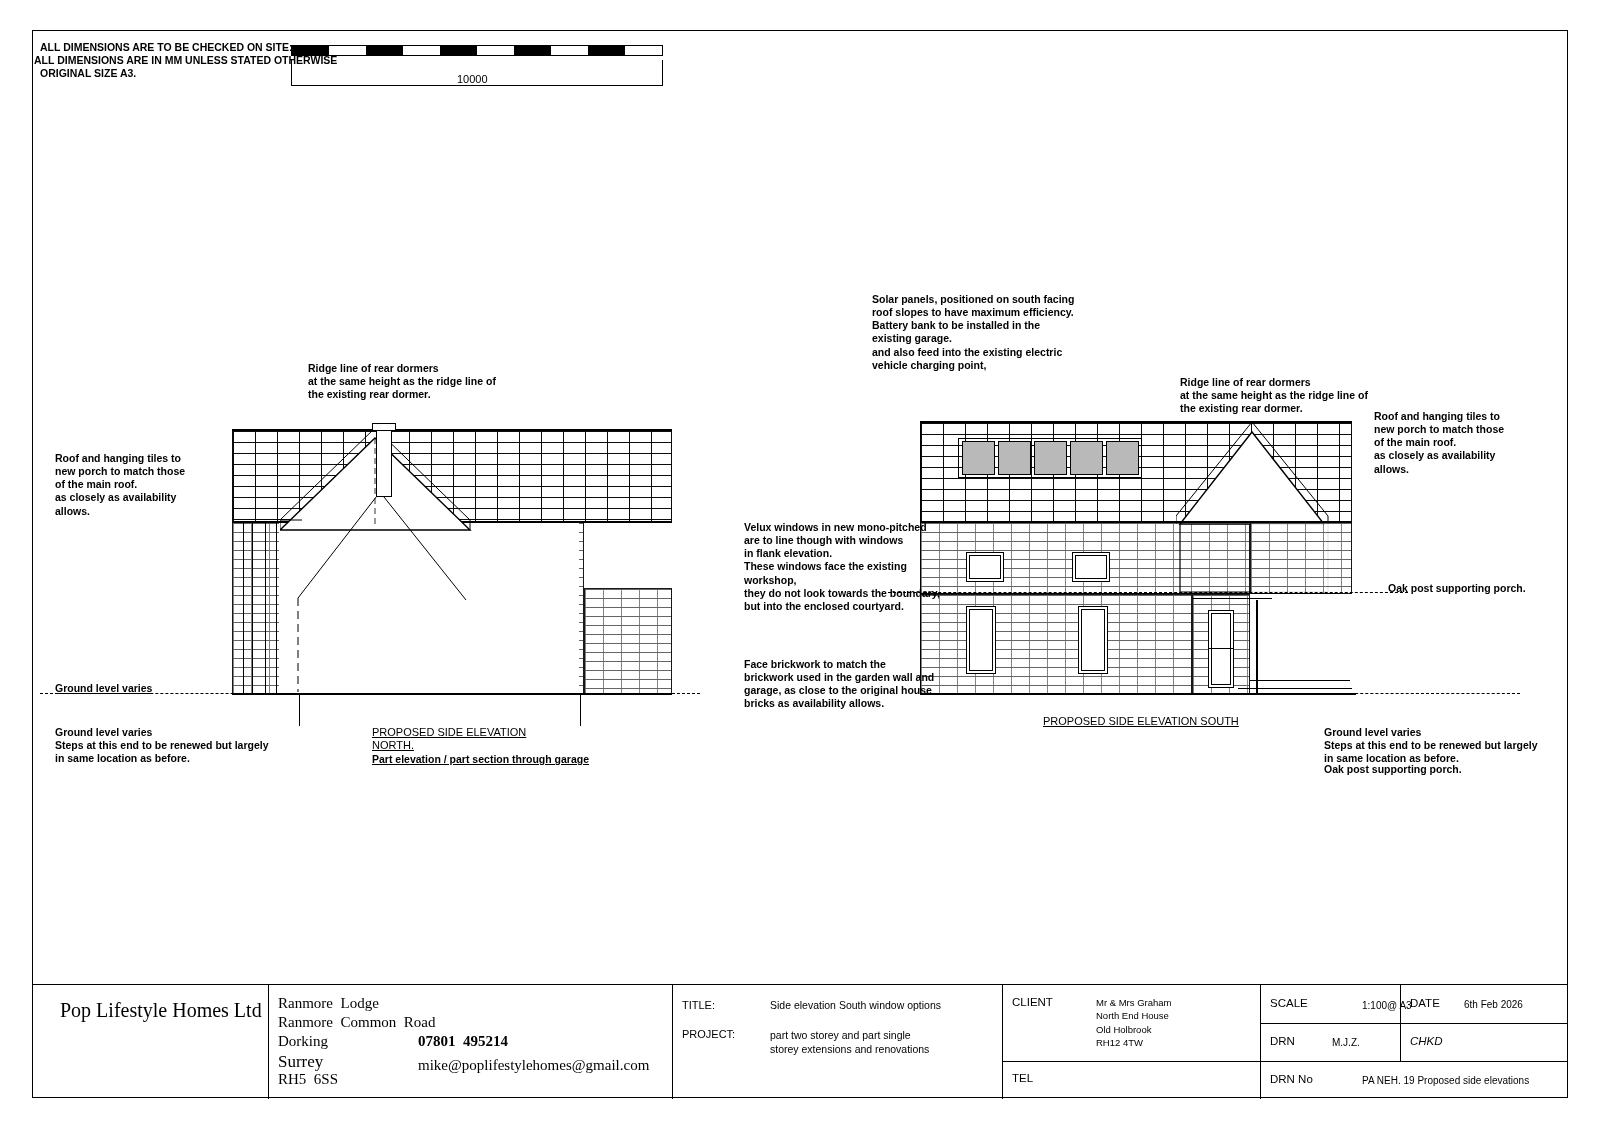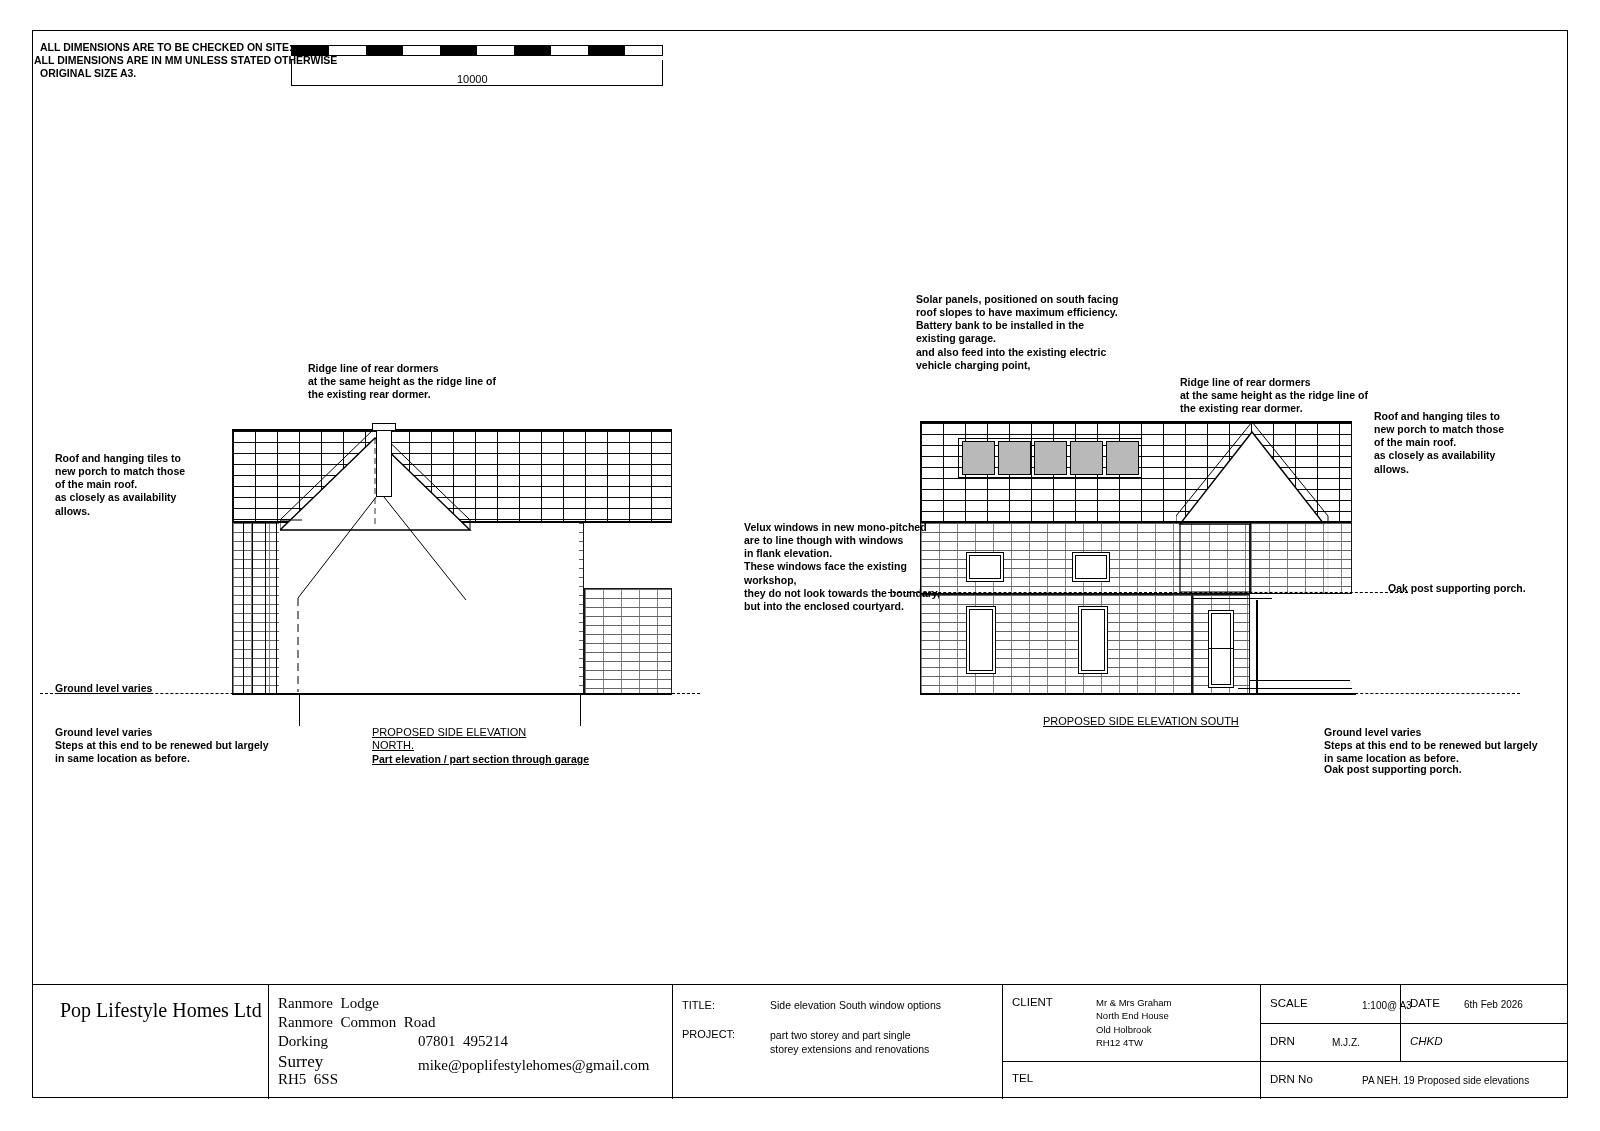--- a/index.html
+++ b/index.html
@@ -260,41 +260,45 @@
   <div class="line hline" style="left:1208px; top:648px; width:26px;"></div>
 
   <div class="line vline" style="left:1256px; top:600px; height:94px; width:2px;"></div>
   <div class="line hline" style="left:1192px; top:598px; width:80px; height:1.4px;"></div>
   <div class="line hline" style="left:1238px; top:688px; width:114px;"></div>
   <div class="line hline" style="left:1250px; top:680px; width:100px;"></div>
 
   <div class="dash" style="left:888px; top:592px; width:520px;"></div>
   <div class="dash" style="left:1340px; top:693px; width:180px;"></div>
 
-  <div class="txt t10" style="left:872px; top:293px;margin-left:44px;">Solar panels, positioned on south facing
+  <div class="txt t10" style="left:872px; top:293px;">Solar panels, positioned on south facing
 roof slopes to have maximum efficiency.
 Battery bank to be installed in the
 existing garage.
 and also feed into the existing electric
 vehicle charging point,</div>
   <div class="txt t10" style="left:1180px; top:376px;">Ridge line of rear dormers
 at the same height as the ridge line of
 the existing rear dormer.</div>
   <div class="txt t10" style="left:1374px; top:410px;">Roof and hanging tiles to
 new porch to match those
 of the main roof.
 as closely as availability
 allows.</div>
   <div class="txt t10" style="left:744px; top:521px;">Velux windows in new mono-pitched
 are to line though with windows
 in flank elevation.
 These windows face the existing
 workshop,
 they do not look towards the boundary,
 but into the enclosed courtyard.</div>
+  <div class="txt t10" style="left:744px; top:658px;">Face brickwork to match the
+brickwork used in the garden wall and
+garage, as close to the original house
+bricks as availability allows.</div>
   <div class="txt t10" style="left:1388px; top:582px;">Oak post supporting porch.</div>
   <div class="txt t10" style="left:1324px; top:726px;">Ground level varies
 Steps at this end to be renewed but largely
 in same location as before.</div>
   <div class="txt t10" style="left:1324px; top:763px;">Oak post supporting porch.</div>
 
   <div class="txt t11 u" style="left:1043px; top:715px; font-size:11px;">PROPOSED SIDE ELEVATION SOUTH</div>
 
   <div id="titleblock">
 
@@ -308,21 +312,21 @@
     <div class="cell-line" style="left:1228px; top:76px; width:308px; height:1px;"></div>
     <div class="cell-line" style="left:970px; top:76px; width:258px; height:1px;"></div>
 
     <div class="tbtext serif" style="left:12px; top:14px; font-size:20px;margin-left:16px;">Pop Lifestyle Homes Ltd</div>
 
     <div class="tbtext serif" style="left:246px; top:10px; font-size:15px;">Ranmore  Lodge</div>
     <div class="tbtext serif" style="left:246px; top:29px; font-size:15px;">Ranmore  Common  Road</div>
     <div class="tbtext serif" style="left:246px; top:48px; font-size:15px;text-align:right;">Dorking</div>
     <div class="tbtext serif" style="left:246px; top:67px; font-size:17px;">Surrey</div>
     <div class="tbtext serif" style="left:246px; top:86px; font-size:15px;">RH5  6SS</div>
-    <div class="tbtext serif" style="left:386px; top:48px; font-size:15px;">07801  495214</div>
+    <div class="tbtext serif" style="left:386px; top:48px; font-size:15px;font-weight:bold;">07801  495214</div>
     <div class="tbtext serif" style="left:386px; top:72px; font-size:15px;text-align:right;">mike@poplifestylehomes@gmail.com</div>
 
     <div class="tbtext" style="left:650px; top:14px; font-size:11px;">TITLE:</div>
     <div class="tbtext" style="left:738px; top:14px; font-size:10.5px;">Side elevation South window options</div>
     <div class="tbtext" style="left:650px; top:43px; font-size:11px;">PROJECT:</div>
     <div class="tbtext" style="left:738px; top:43px; font-size:10.5px; white-space:pre; line-height:1.35;">part two storey and part single
 storey extensions and renovations</div>
 
     <div class="tbtext" style="left:980px; top:11px; font-size:11.5px;">CLIENT</div>
     <div class="tbtext" style="left:1064px; top:11px; font-size:9.5px; white-space:pre; line-height:1.4;">Mr &amp; Mrs Graham

